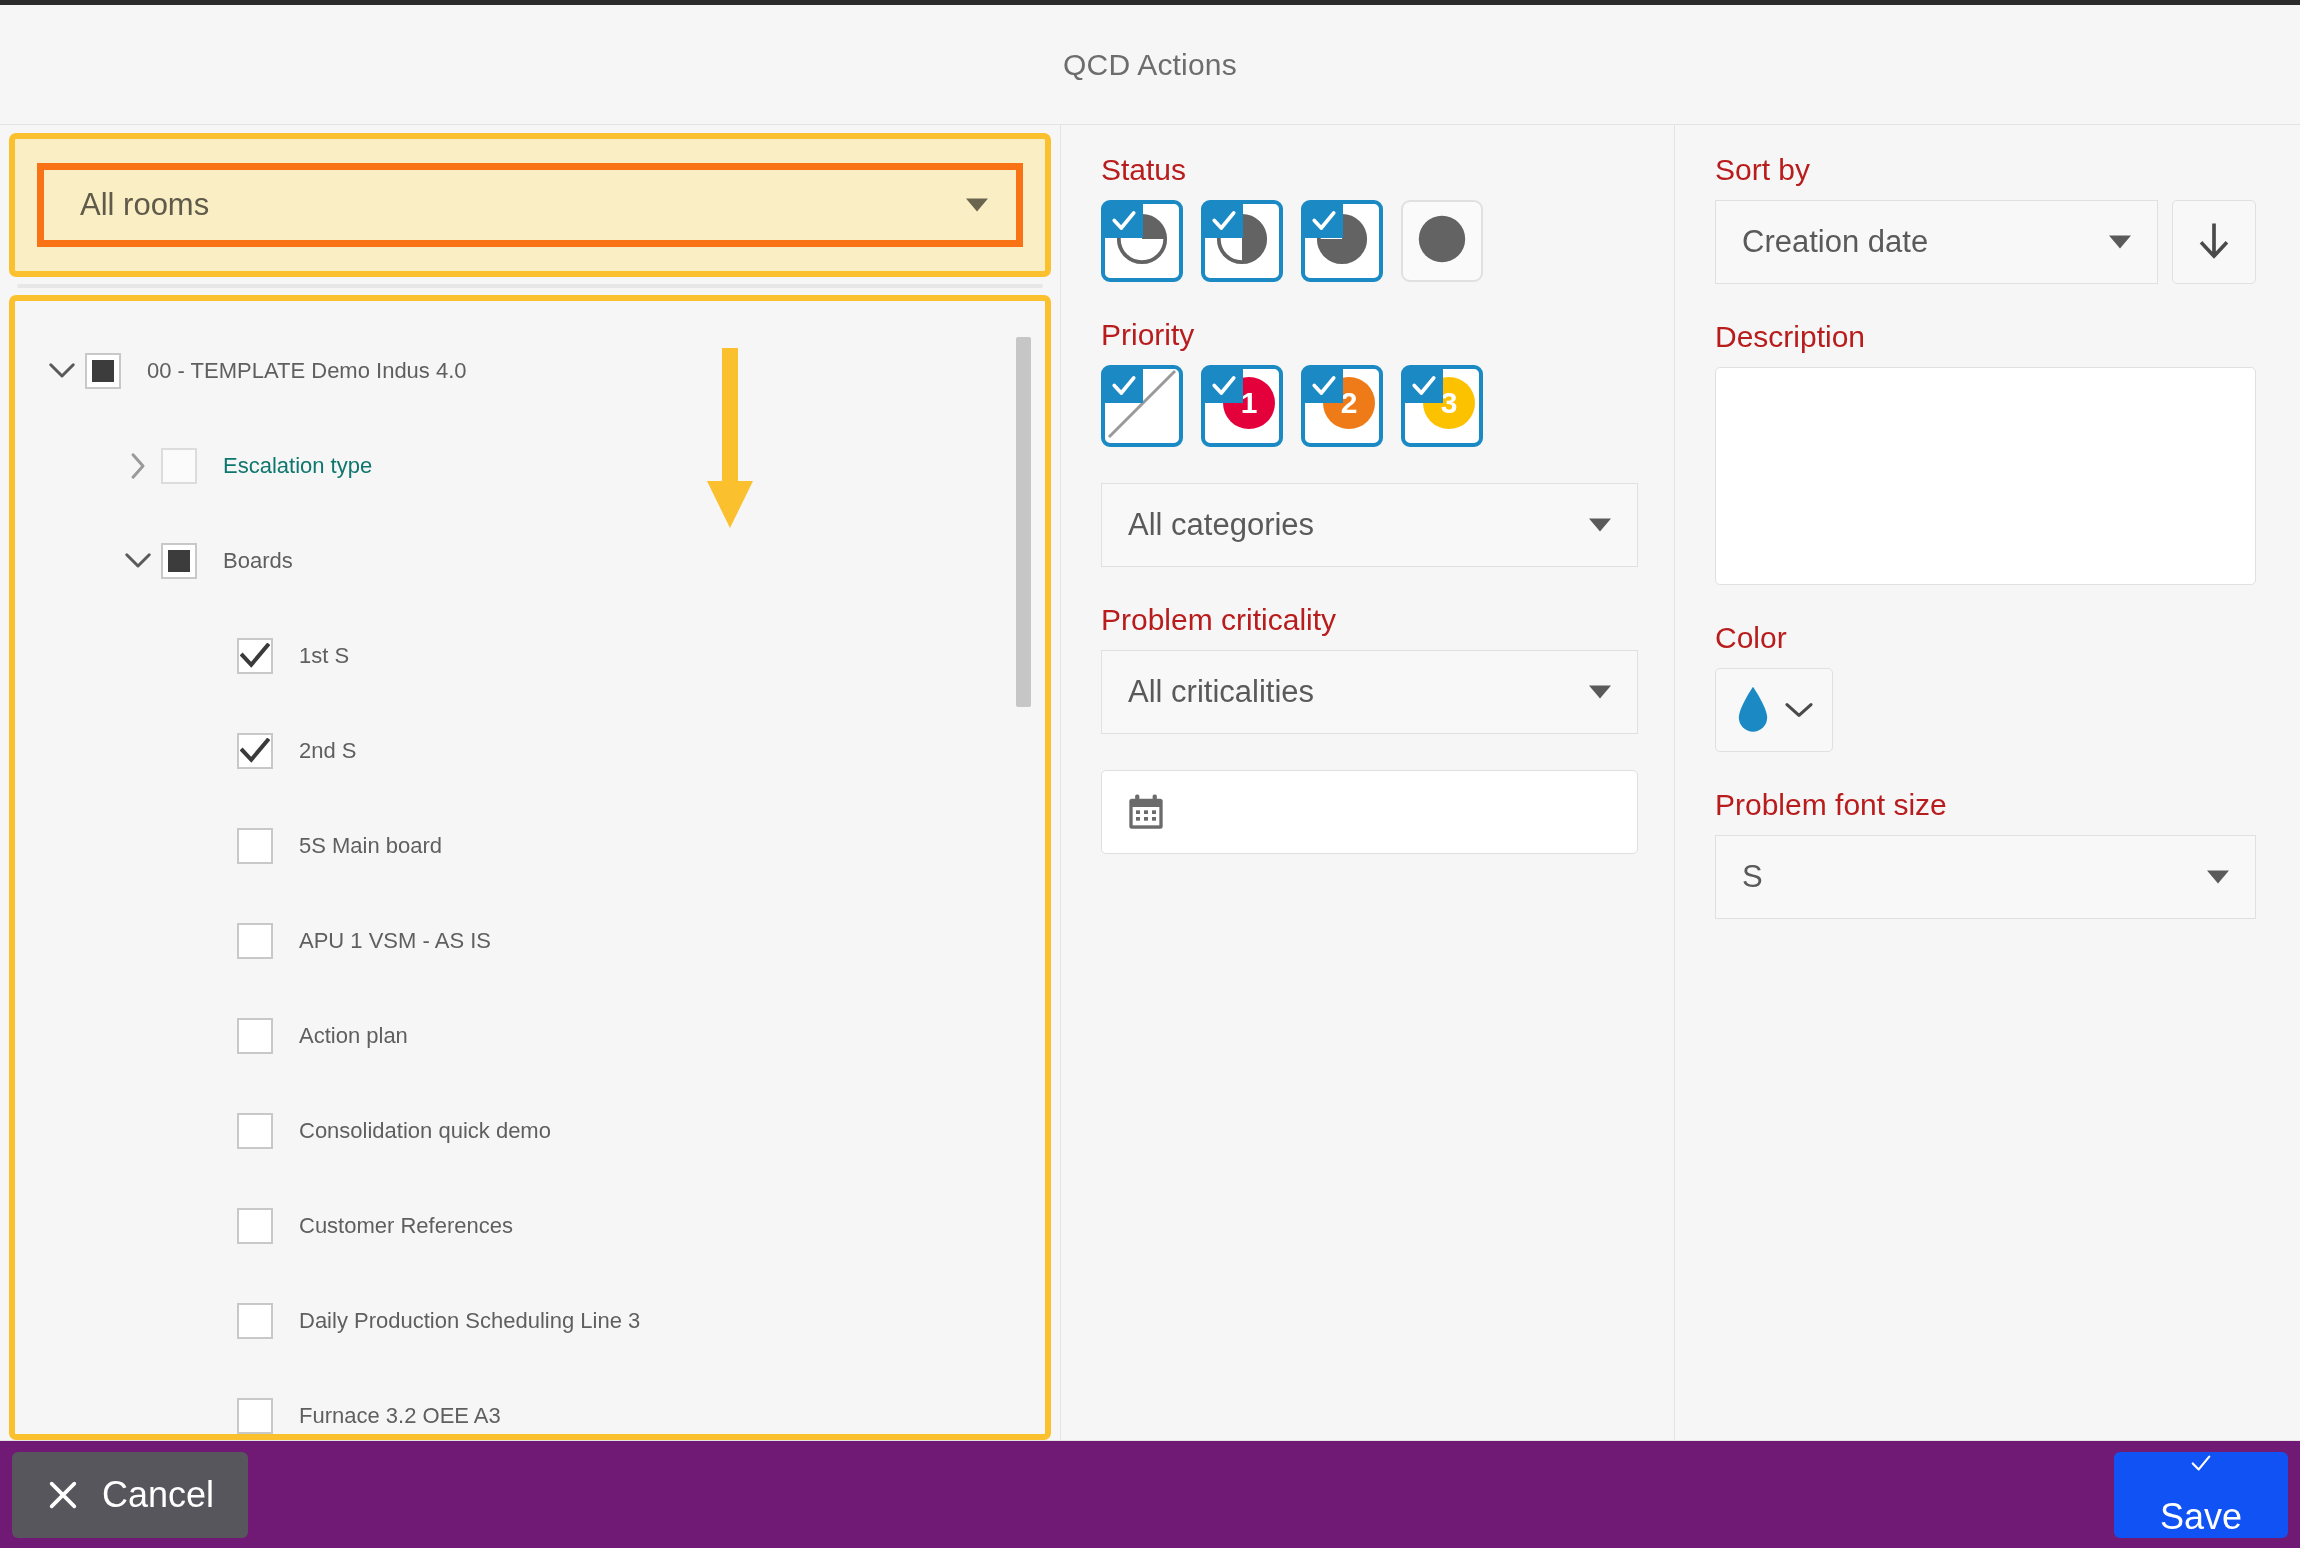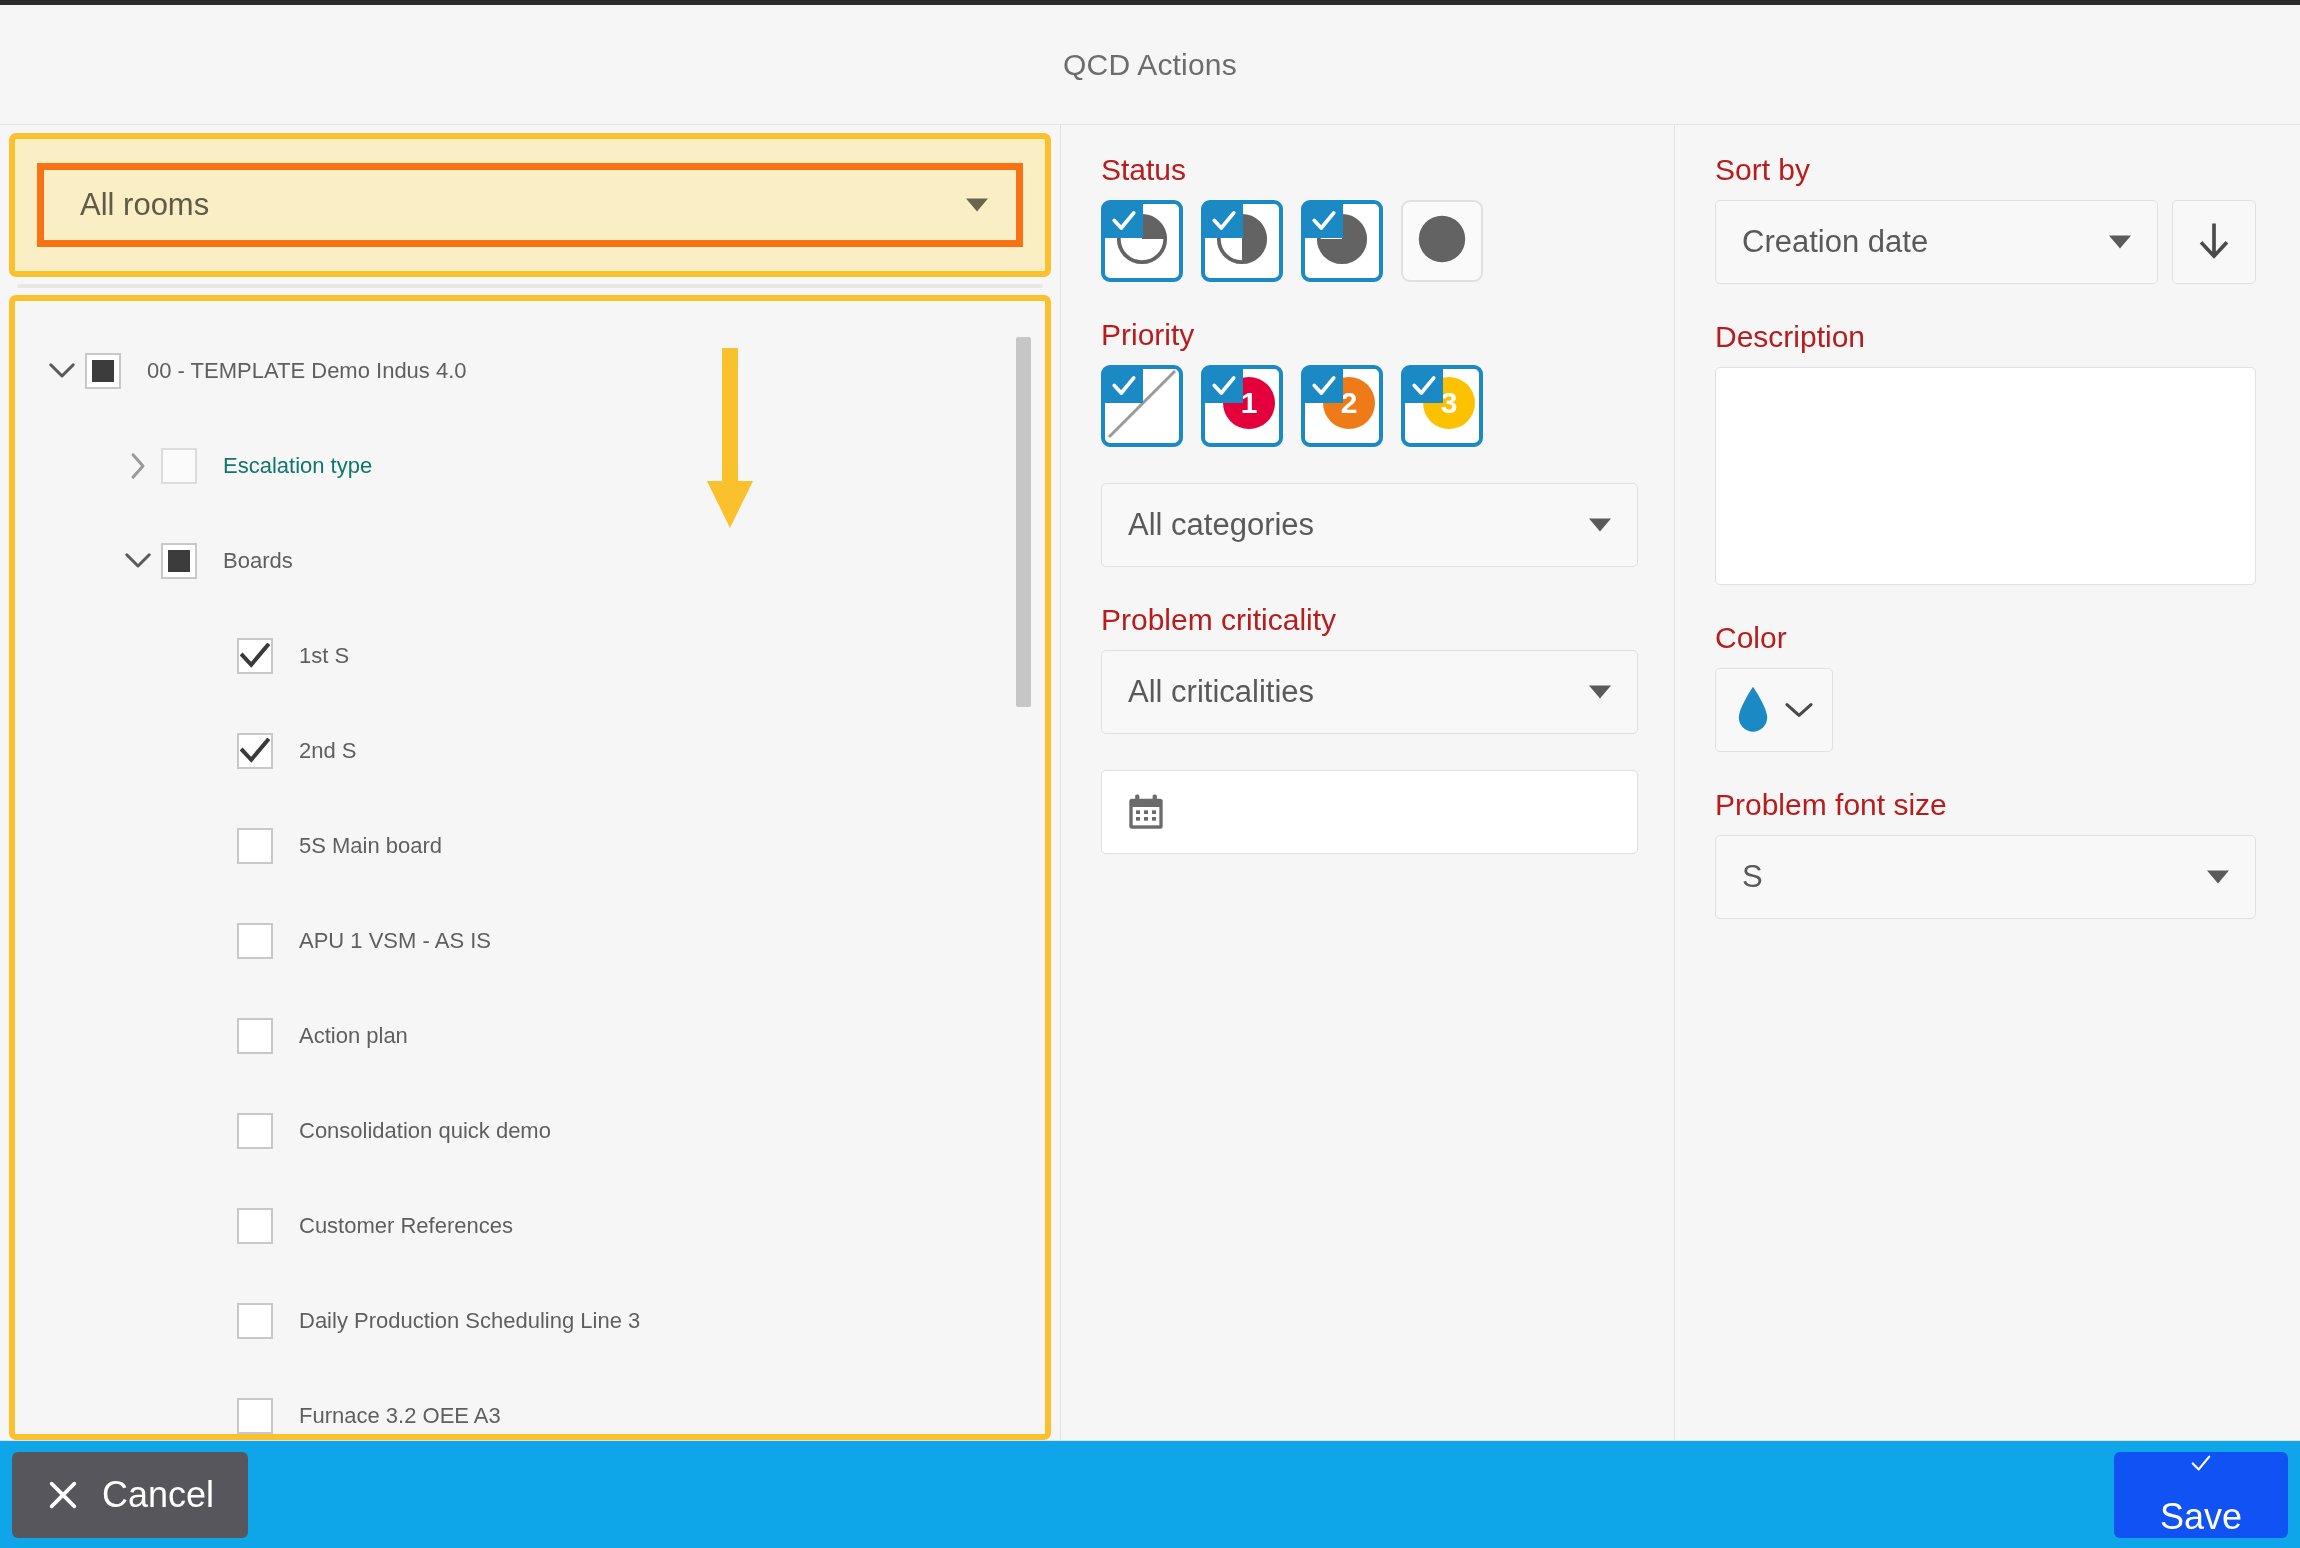--- a/index.html
+++ b/index.html
@@ -161,21 +161,21 @@
   .pri-badge {
     width: 52px; height: 52px; border-radius: 50%;
     display: flex; align-items: center; justify-content: center;
     color: #fff; font-size: 30px; font-weight: 700;
     margin-left: 14px; margin-top: -6px;
   }
 
   
   .select {
     height: 84px;
-    border: 1px solid #e0e0e0; border-radius: 5px;
+    border: 1px solid #e0e0e0; border-radius: 0;
     background: #f8f8f8;
     display: flex; align-items: center;
     padding: 0 26px; position: relative;
   }
   .select .val { font-size: 31px; color: #5a5a5a; }
   .select .cd {
     position: absolute; right: 26px; top: 50%; transform: translateY(-50%);
     width: 0; height: 0;
     border-left: 11px solid transparent; border-right: 11px solid transparent;
     border-top: 13px solid #5a5a5a;
@@ -198,21 +198,21 @@
   .color-btn {
     width: 118px; height: 84px;
     border: 1px solid #e0e0e0; border-radius: 5px; background: #f8f8f8;
     display: flex; align-items: center; justify-content: space-around;
     padding: 0 12px;
   }
 
   
   .footer {
     height: 108px; flex: none;
-    background: #0ea5e9;
+    background: #701a75;
     border-top: 1px solid #e3e3e3;
     display: flex; align-items: center; justify-content: space-between;
     padding: 0 12px;
   }
   .btn {
     display: flex; align-items: center; gap: 22px;
     height: 86px; padding: 0 34px;
     border: none; border-radius: 6px;
     font-size: 36px; color: #fff; cursor: pointer;
     font-family: "Liberation Sans", sans-serif;

